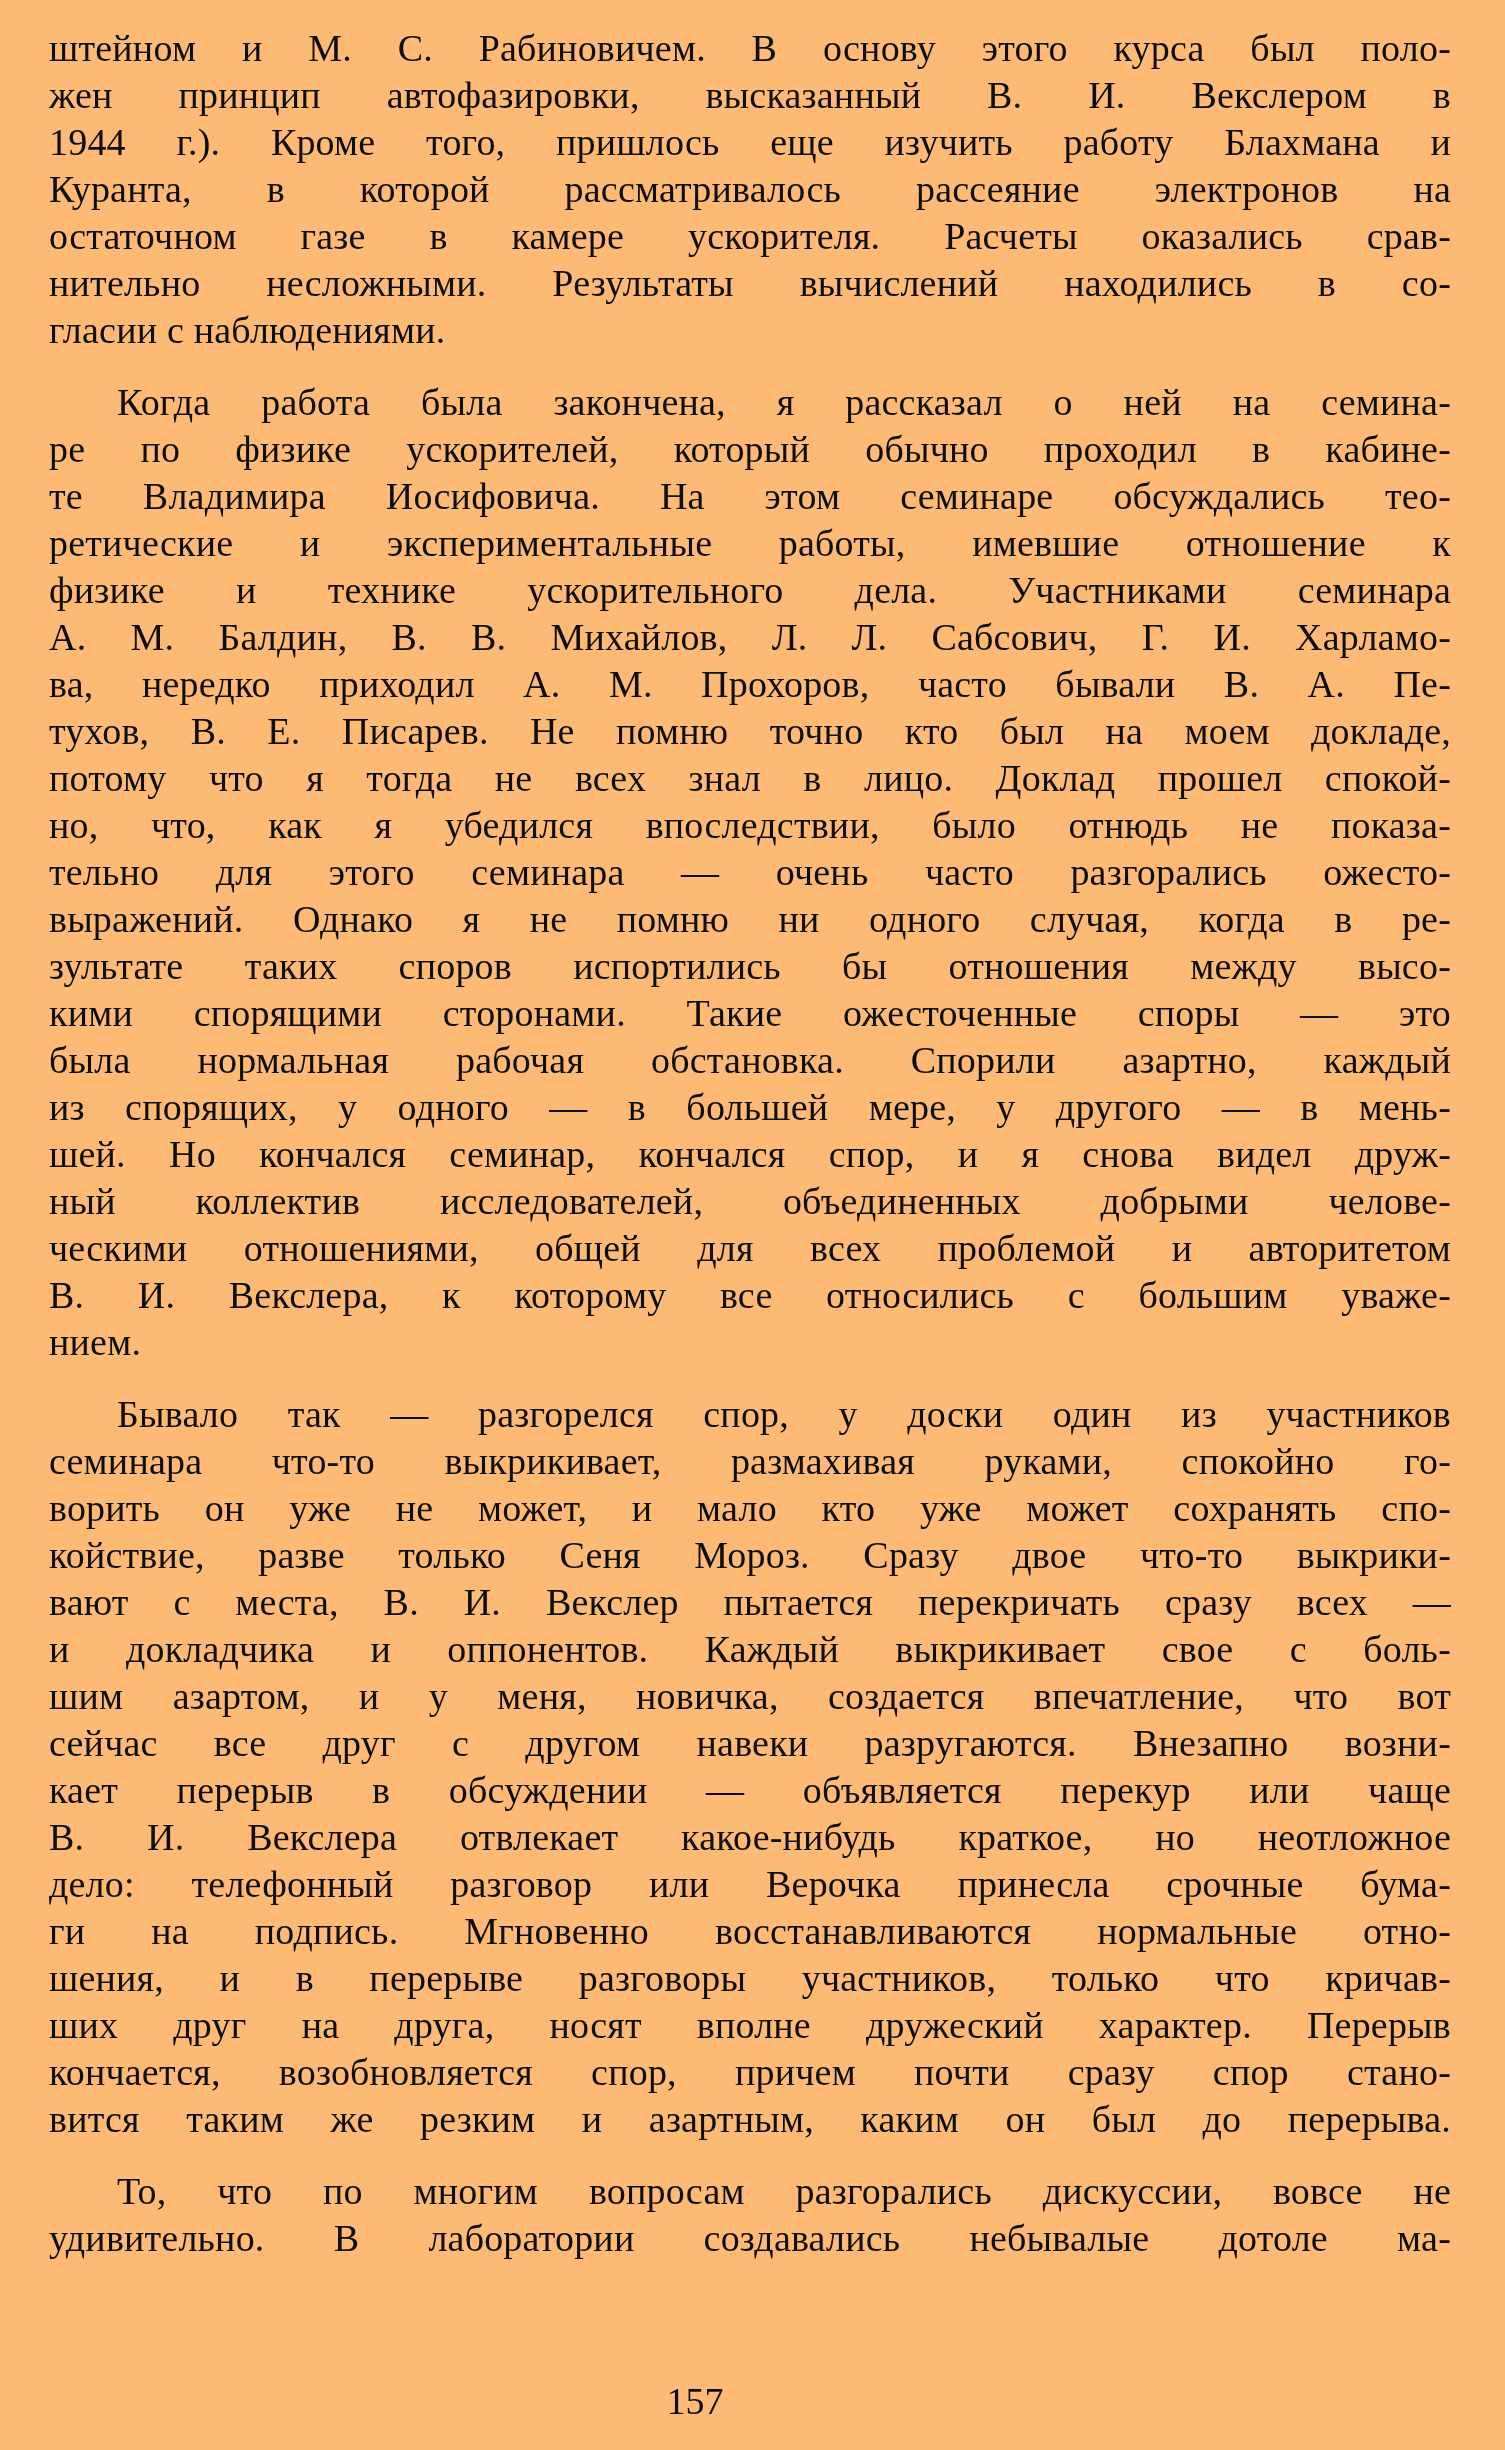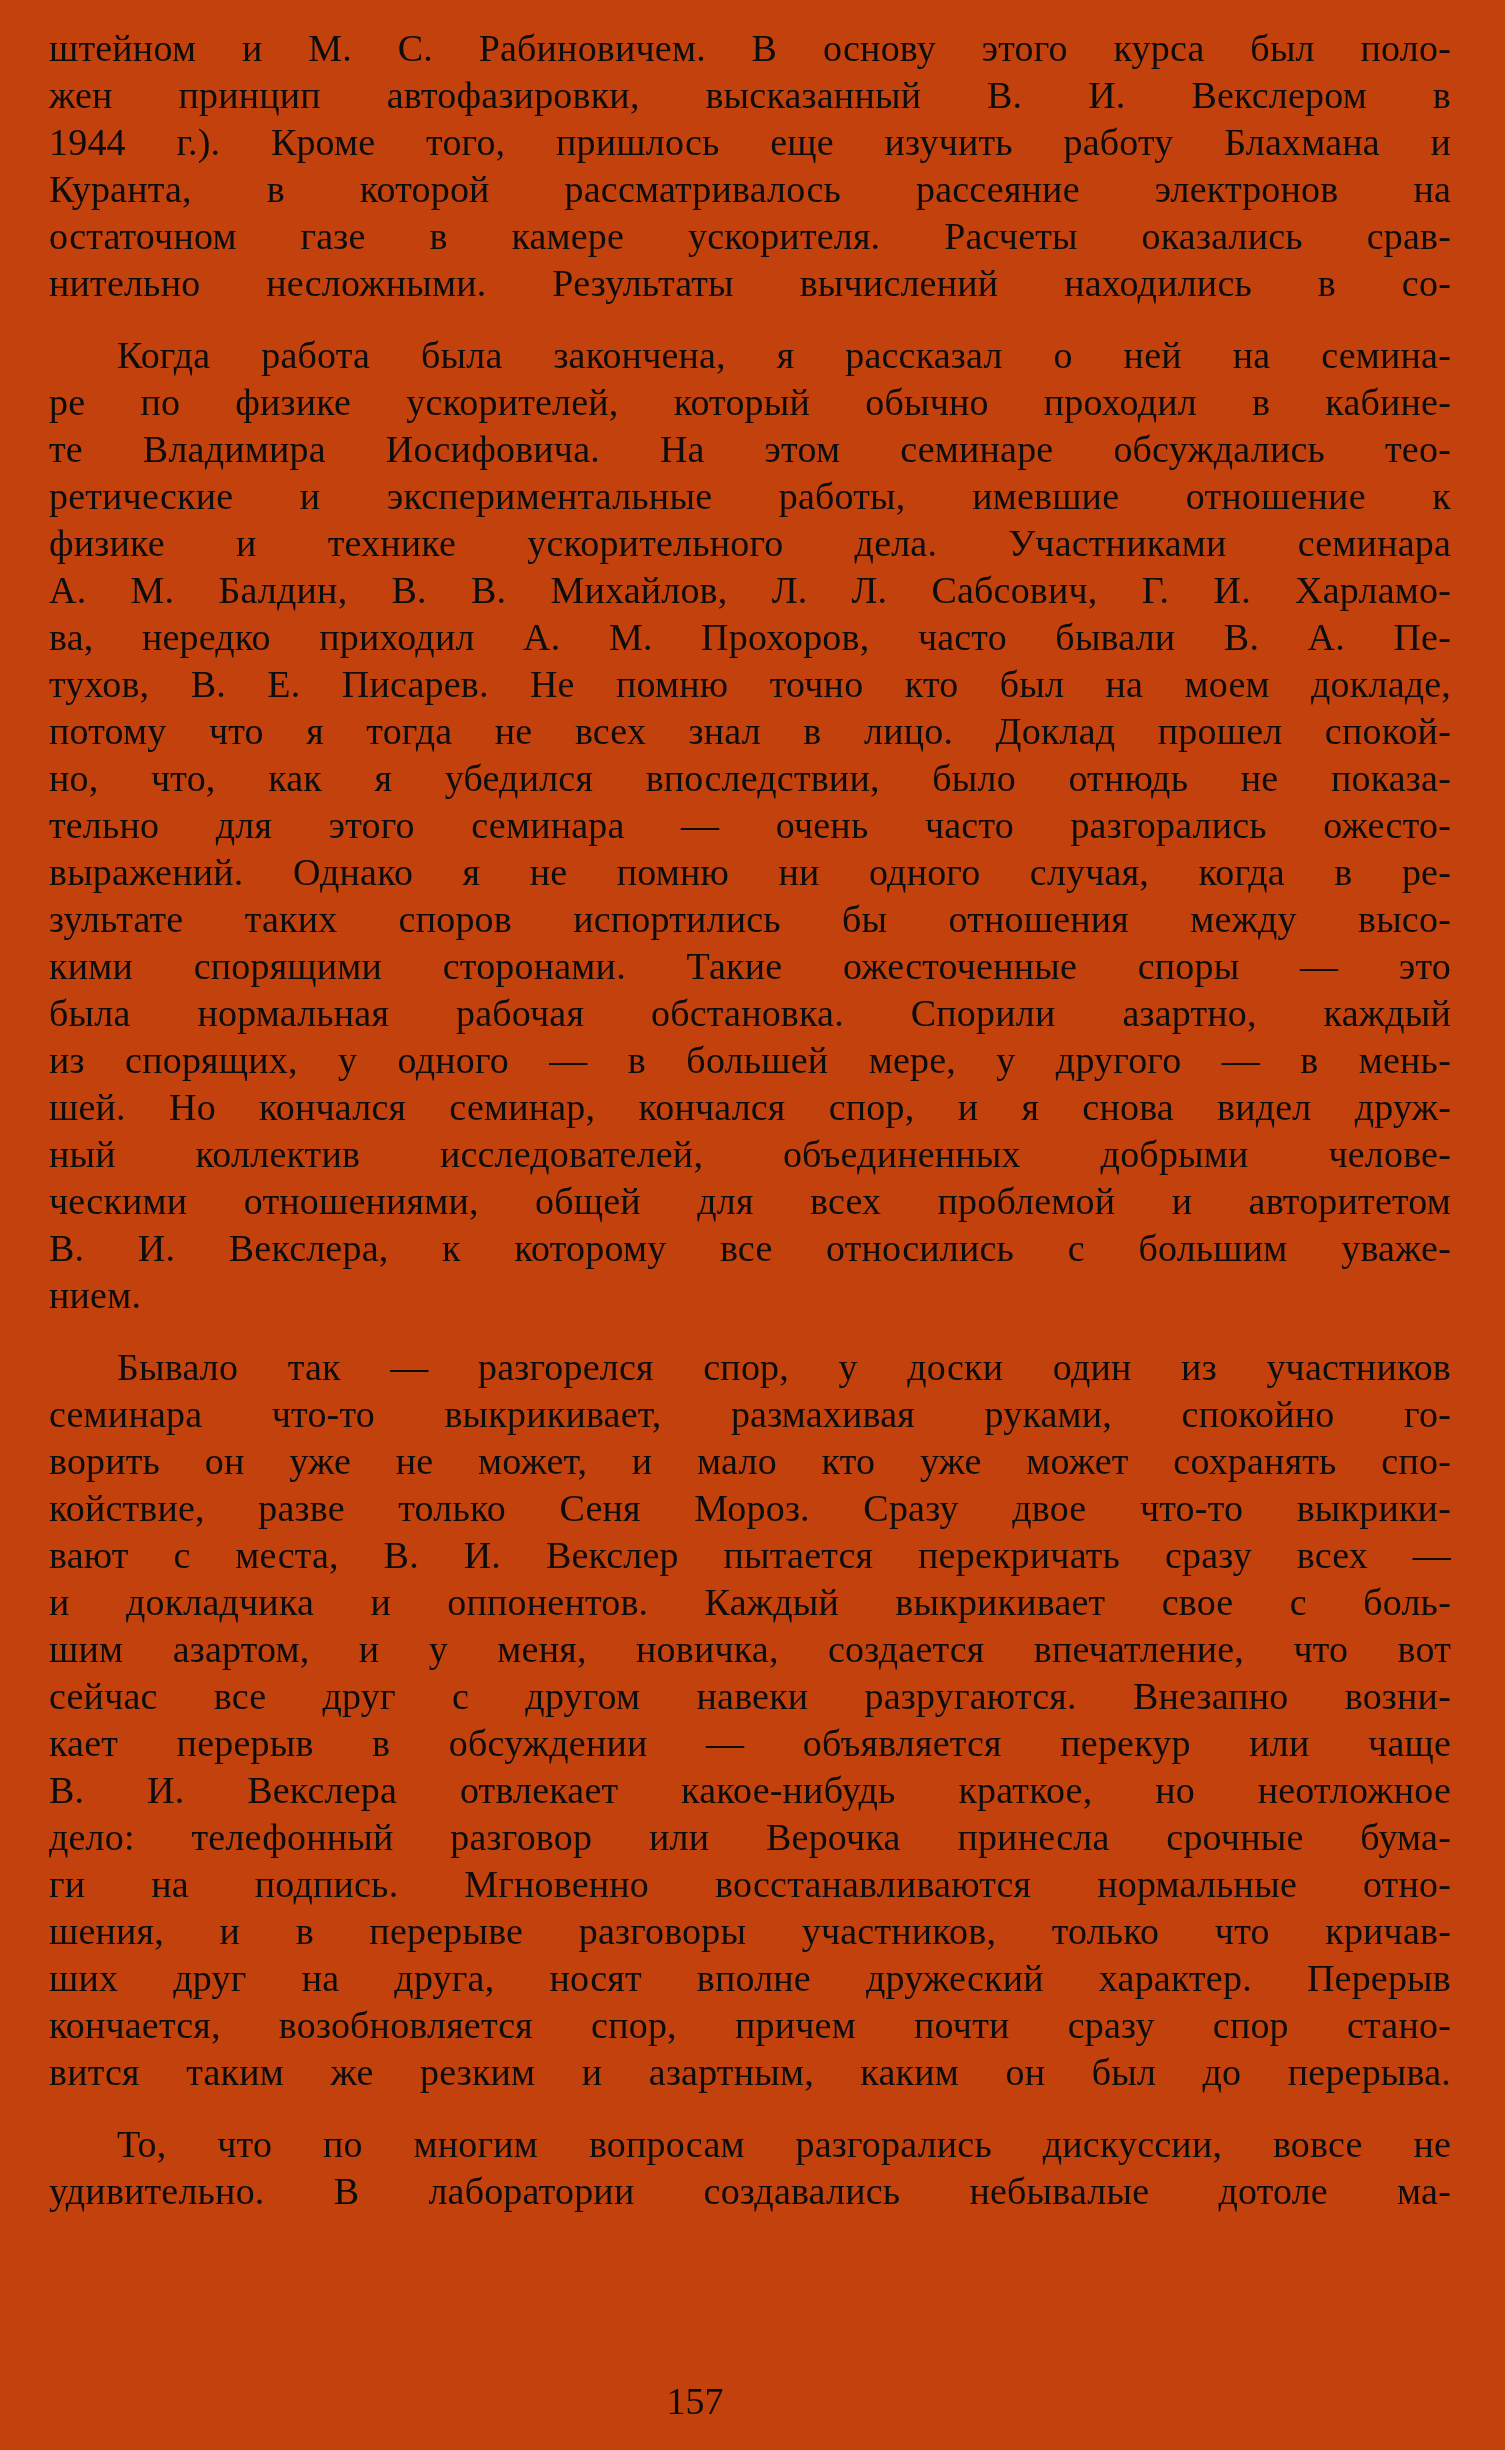--- a/index.html
+++ b/index.html
@@ -10,21 +10,21 @@
   body {
     width: 1505px;
     height: 2450px;
     position: relative;
     font-family: "Liberation Serif", "DejaVu Serif", serif;
     color: #0d0d0d;
   }
   .page {
     position: absolute;
     inset: 0;
-    background: #c2410c;
+    background: #fdba74;
     overflow: hidden;
   }
   .text-block {
     position: absolute;
     left: 49px;
     top: 24.5px;
     width: 1402px;
   }
   .line {
     font-size: 38px;
@@ -55,20 +55,21 @@
 <body>
 
 <div class="page">
   <div class="text-block">
       <div class="line">штейном и М. С. Рабиновичем. В основу этого курса был поло-</div>
       <div class="line">жен принцип автофазировки, высказанный В. И. Векслером в</div>
       <div class="line">1944 г.). Кроме того, пришлось еще изучить работу Блахмана и</div>
       <div class="line">Куранта, в которой рассматривалось рассеяние электронов на</div>
       <div class="line">остаточном газе в камере ускорителя. Расчеты оказались срав-</div>
       <div class="line">нительно несложными. Результаты вычислений находились в со-</div>
+      <div class="line para-end">гласии с наблюдениями.</div>
       <div class="line indent">Когда работа была закончена, я рассказал о ней на семина-</div>
       <div class="line">ре по физике ускорителей, который обычно проходил в кабине-</div>
       <div class="line">те Владимира Иосифовича. На этом семинаре обсуждались тео-</div>
       <div class="line">ретические и экспериментальные работы, имевшие отношение к</div>
       <div class="line">физике и технике ускорительного дела. Участниками семинара</div>
       <div class="line">А. М. Балдин, В. В. Михайлов, Л. Л. Сабсович, Г. И. Харламо-</div>
       <div class="line">ва, нередко приходил А. М. Прохоров, часто бывали В. А. Пе-</div>
       <div class="line">тухов, В. Е. Писарев. Не помню точно кто был на моем докладе,</div>
       <div class="line">потому что я тогда не всех знал в лицо. Доклад прошел спокой-</div>
       <div class="line">но, что, как я убедился впоследствии, было отнюдь не показа-</div>

